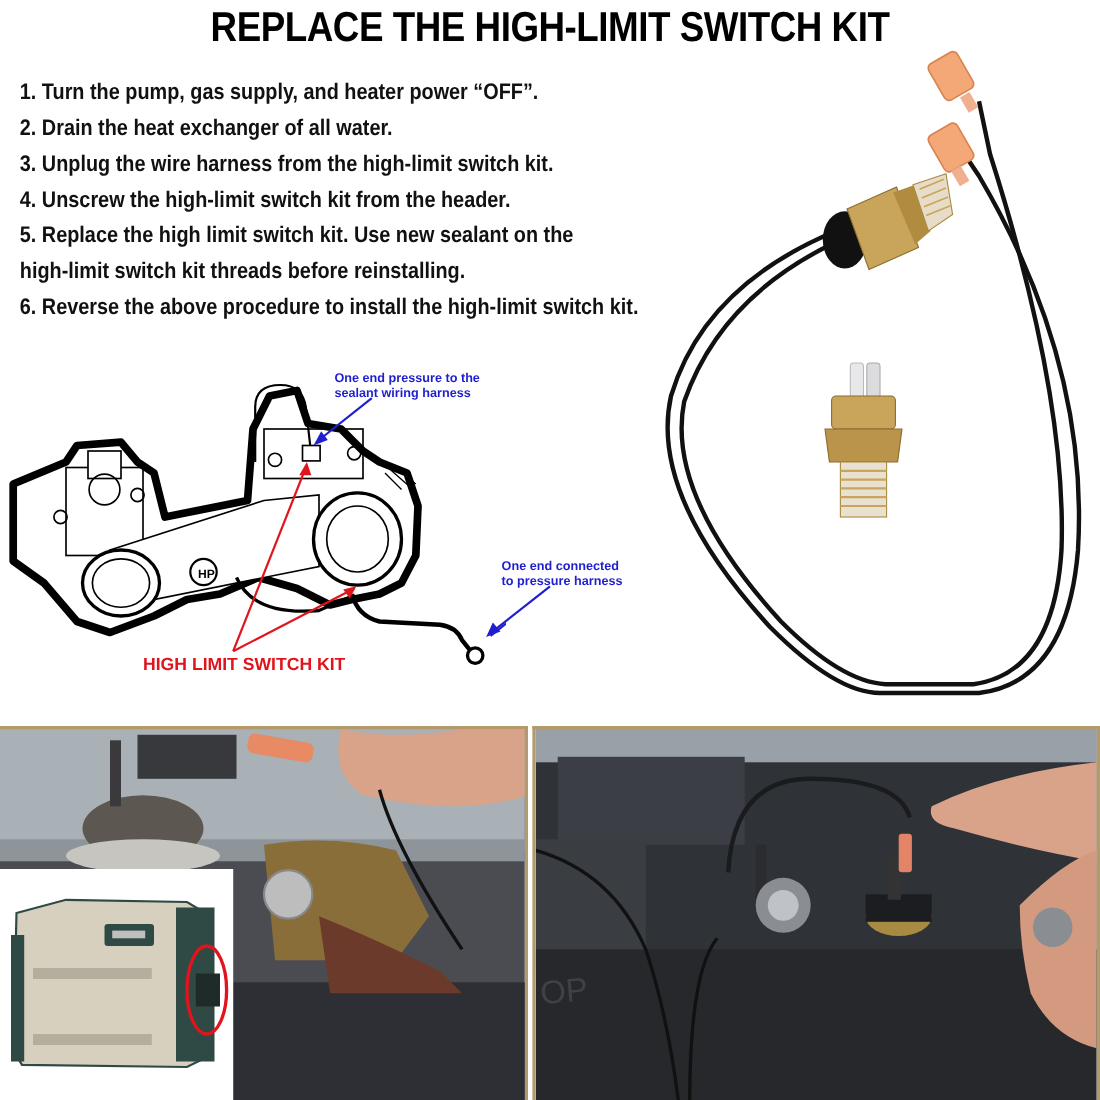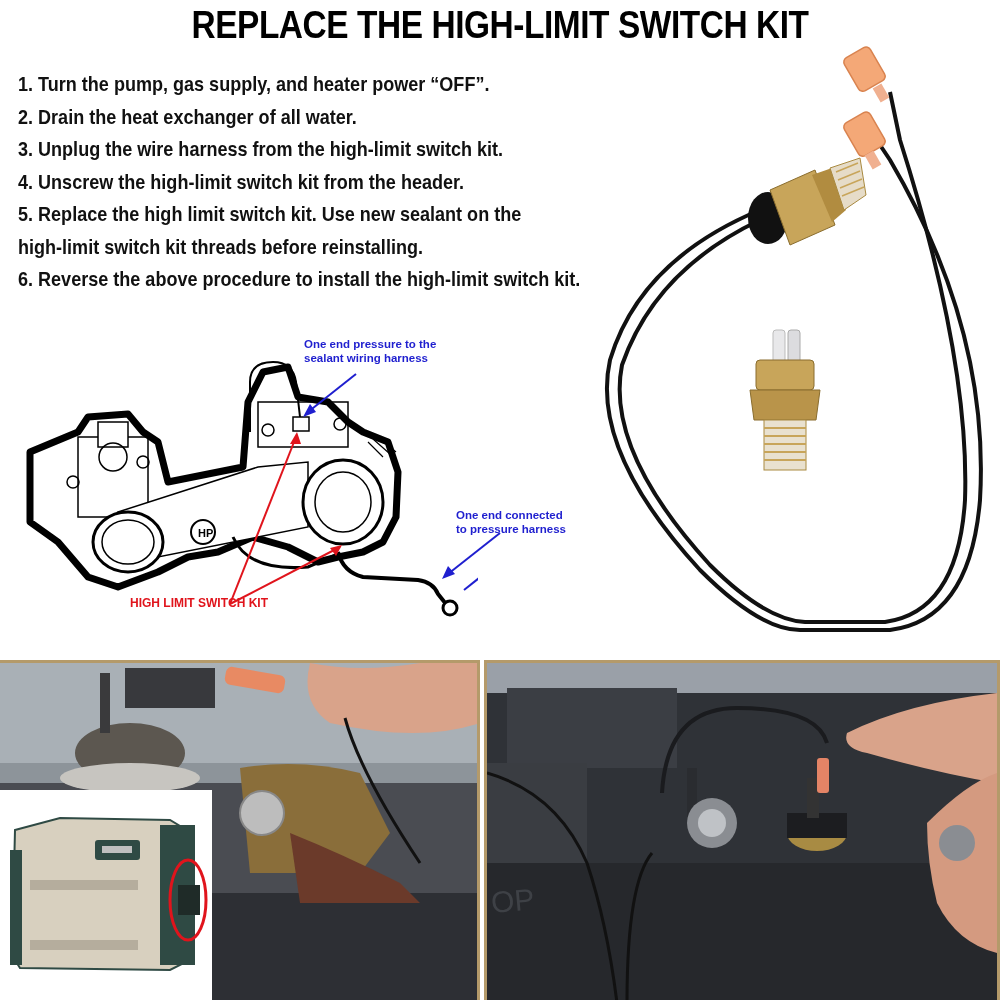--- a/index.html
+++ b/index.html
@@ -17,23 +17,23 @@
       position: absolute; left: 18px; top: 68px; width: 640px;
       font-size: 20.5px; font-weight: bold; color: #111; line-height: 32.5px;
       transform: scaleX(0.88); transform-origin: left top;
       white-space: nowrap;
     }
     .steps div { margin: 0; }
     .callout {
       position: absolute; color: #1f1fcf; font-weight: bold; font-size: 11.5px; line-height: 14px;
     }
     .red-label {
-      position: absolute; color: #e0141c; font-weight: bold; font-size: 12px;
-    }
-    .diagram { position: absolute; left: 0; top: 342px; width: 460px; height: 290px; padding-left: 18px; }
+      position: absolute; color: #e0141c; font-weight: bold; font-size: 16px;
+    }
+    .diagram { position: absolute; left: 0; top: 330px; width: 460px; height: 290px; }
     .product { position: absolute; left: 560px; top: 30px; width: 440px; height: 620px; }
     .photo-left {
       position: absolute; left: 0; top: 660px; width: 480px; height: 340px;
       border-top: 3px solid #b49a6a; border-right: 3px solid #b49a6a; box-sizing: border-box;
       overflow: hidden;
     }
     .photo-right {
       position: absolute; left: 484px; top: 660px; width: 516px; height: 340px;
       border-top: 3px solid #b49a6a; border-left: 3px solid #b49a6a; border-right: 3px solid #b49a6a;
       box-sizing: border-box; overflow: hidden;

